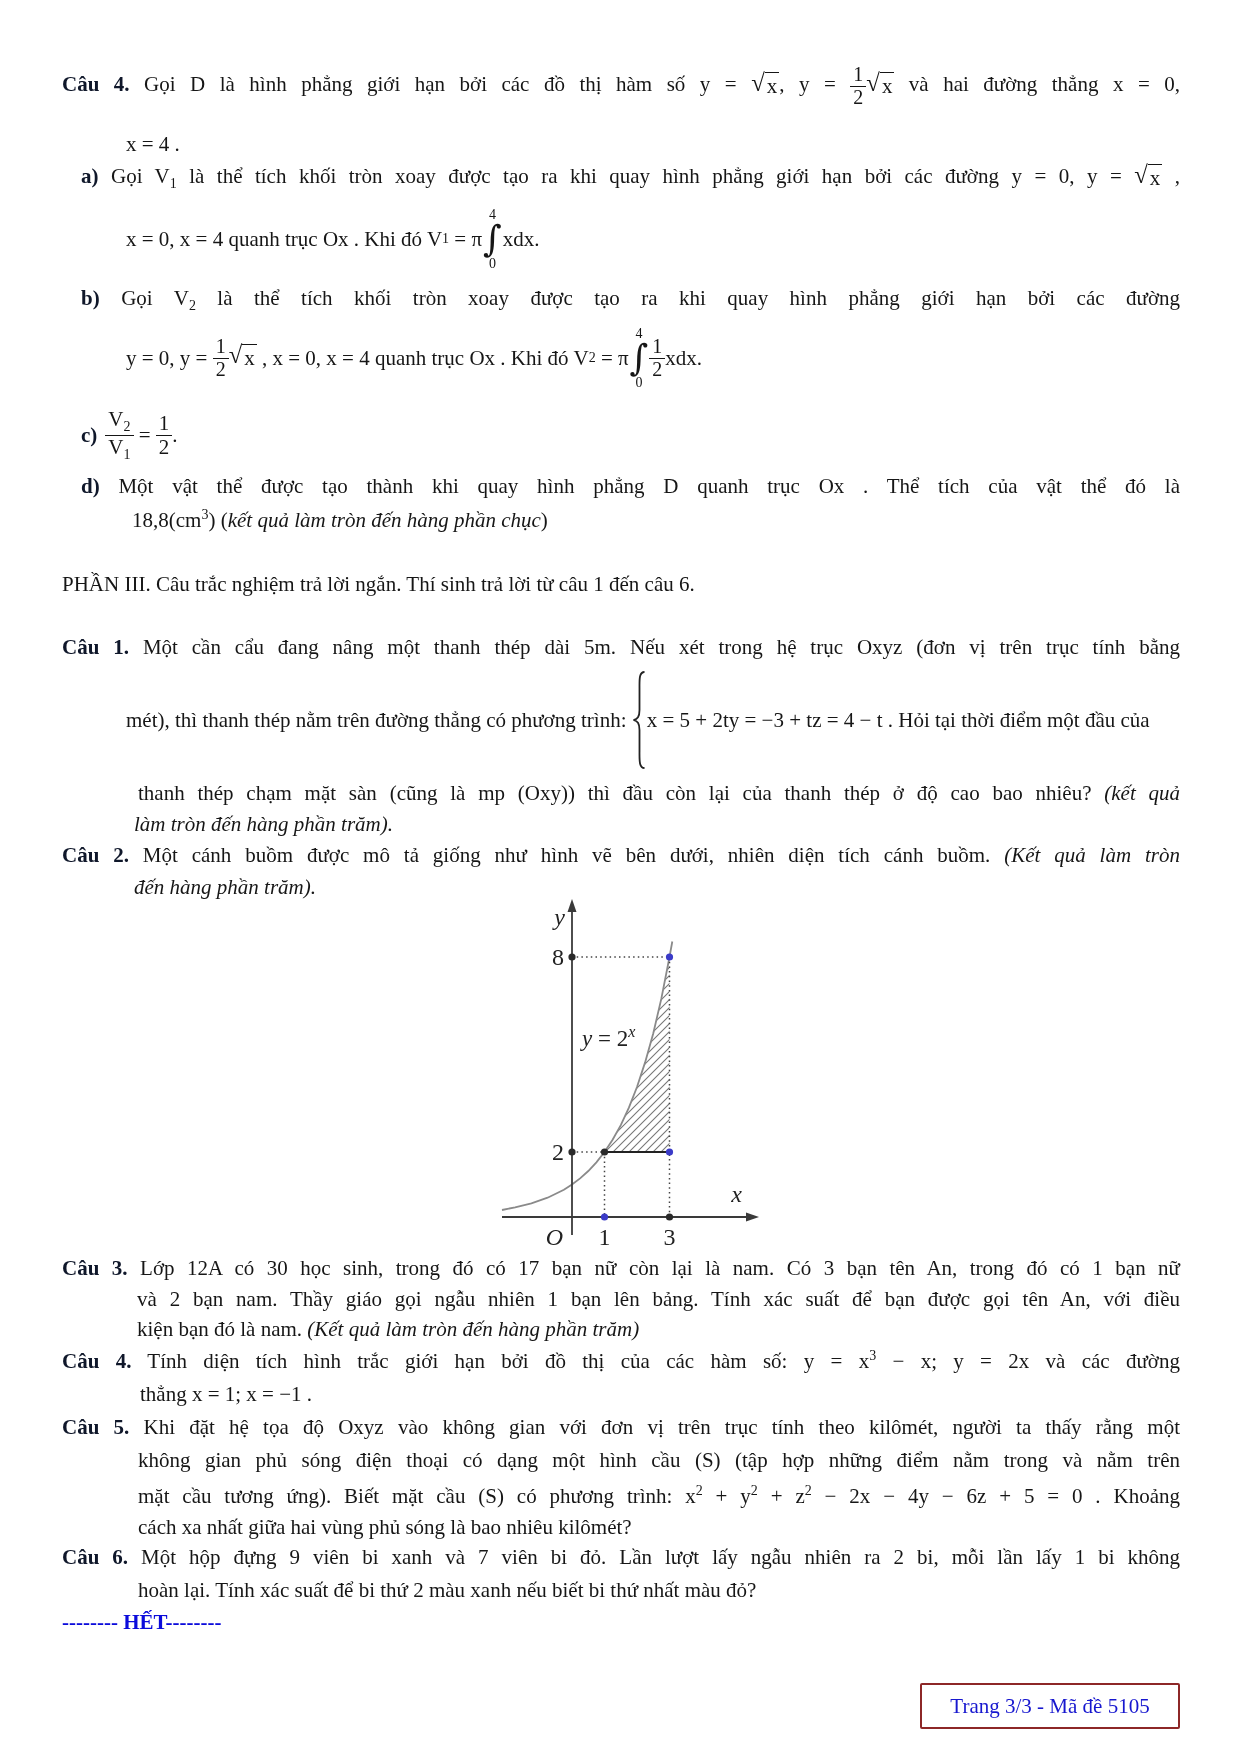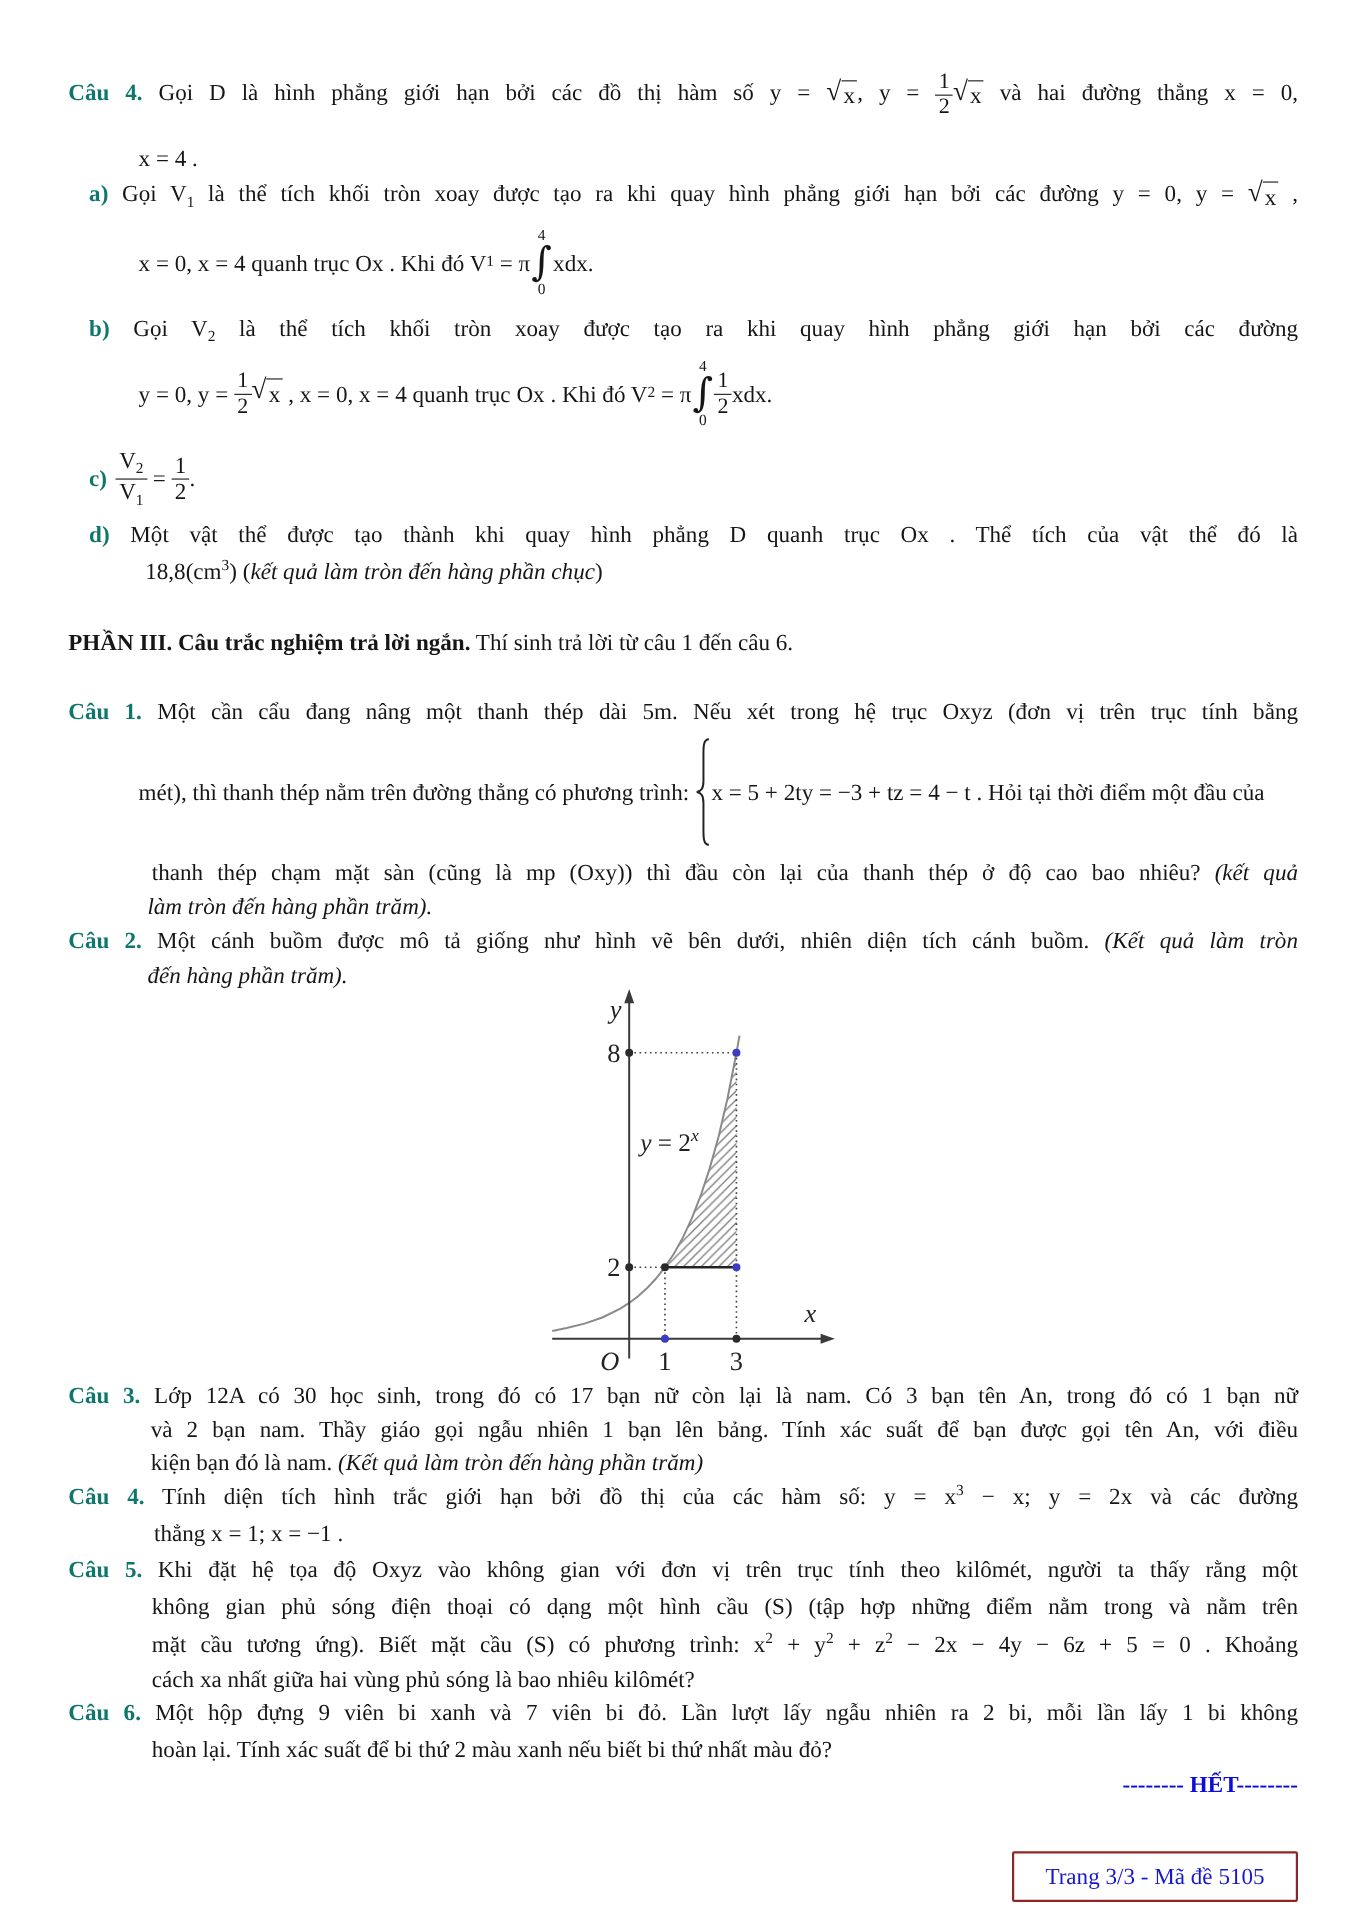--- a/index.html
+++ b/index.html
@@ -5,44 +5,44 @@
   *{margin:0;padding:0;box-sizing:border-box}
   html,body{background:#ffffff}
   body{
     width:1241px;height:1755px;position:relative;overflow:hidden;
     font-family:"Liberation Serif","DejaVu Serif",serif;
     font-size:21px;color:#161616;line-height:1.25;
   }
   .ln{position:absolute;left:62px;width:1118px;white-space:nowrap}
   .just{white-space:normal;text-align:justify;text-align-last:justify}
   .flexln{display:flex;align-items:center}
-  .qlbl{color:#0f766e;font-weight:bold}
+  .qlbl{color:#0f172a;font-weight:bold}
   .it{font-style:italic}
-  .b{font-weight:bold}
+  .b{font-weight:normal}
   sub.s{font-size:14px}
   sup.s{font-size:14px}
   
   .fr{display:inline-flex;flex-direction:column;text-align:center;vertical-align:middle;line-height:1.08;font-size:20px}
   .fr .n{border-bottom:1.4px solid #161616;padding:0 3px}
   .fr .d{padding:0 3px}
   .fr.big{font-size:21px}
   
   .sq{display:inline-flex;align-items:flex-start;vertical-align:baseline;white-space:nowrap}
   .sq .rs{font-size:1.18em;line-height:0.92}
   .sq .rb{border-top:1.4px solid #161616;padding:0 2px}
   
   .itg{display:inline-flex;flex-direction:column;align-items:center;vertical-align:middle;line-height:1;margin:0 1px}
   .itg .lim{font-size:14px;line-height:1.1}
   .itg .sym{font-size:36px;line-height:0.92;font-family:"DejaVu Serif",serif}
   
   .sys{display:inline-flex;align-items:center}
   .sys .rows{display:flex;text-align:left;line-height:1.62}
   
   .fig{position:absolute;left:470px;top:895px}
-  .het{position:absolute;left:62px;width:1118px;text-align:right;font-weight:bold;color:#0b0bdb}
+  .het{position:absolute;left:62px;width:1118px;text-align:left;font-weight:bold;color:#0b0bdb}
   .footer-box{
     position:absolute;left:920px;top:1683px;width:260px;height:46px;
     border:2px solid #8d2727;border-radius:2px;
     display:flex;align-items:center;justify-content:center;
     color:#1717cf;background:#fff;
   }
 </style>
 </head>
 <body>
 

